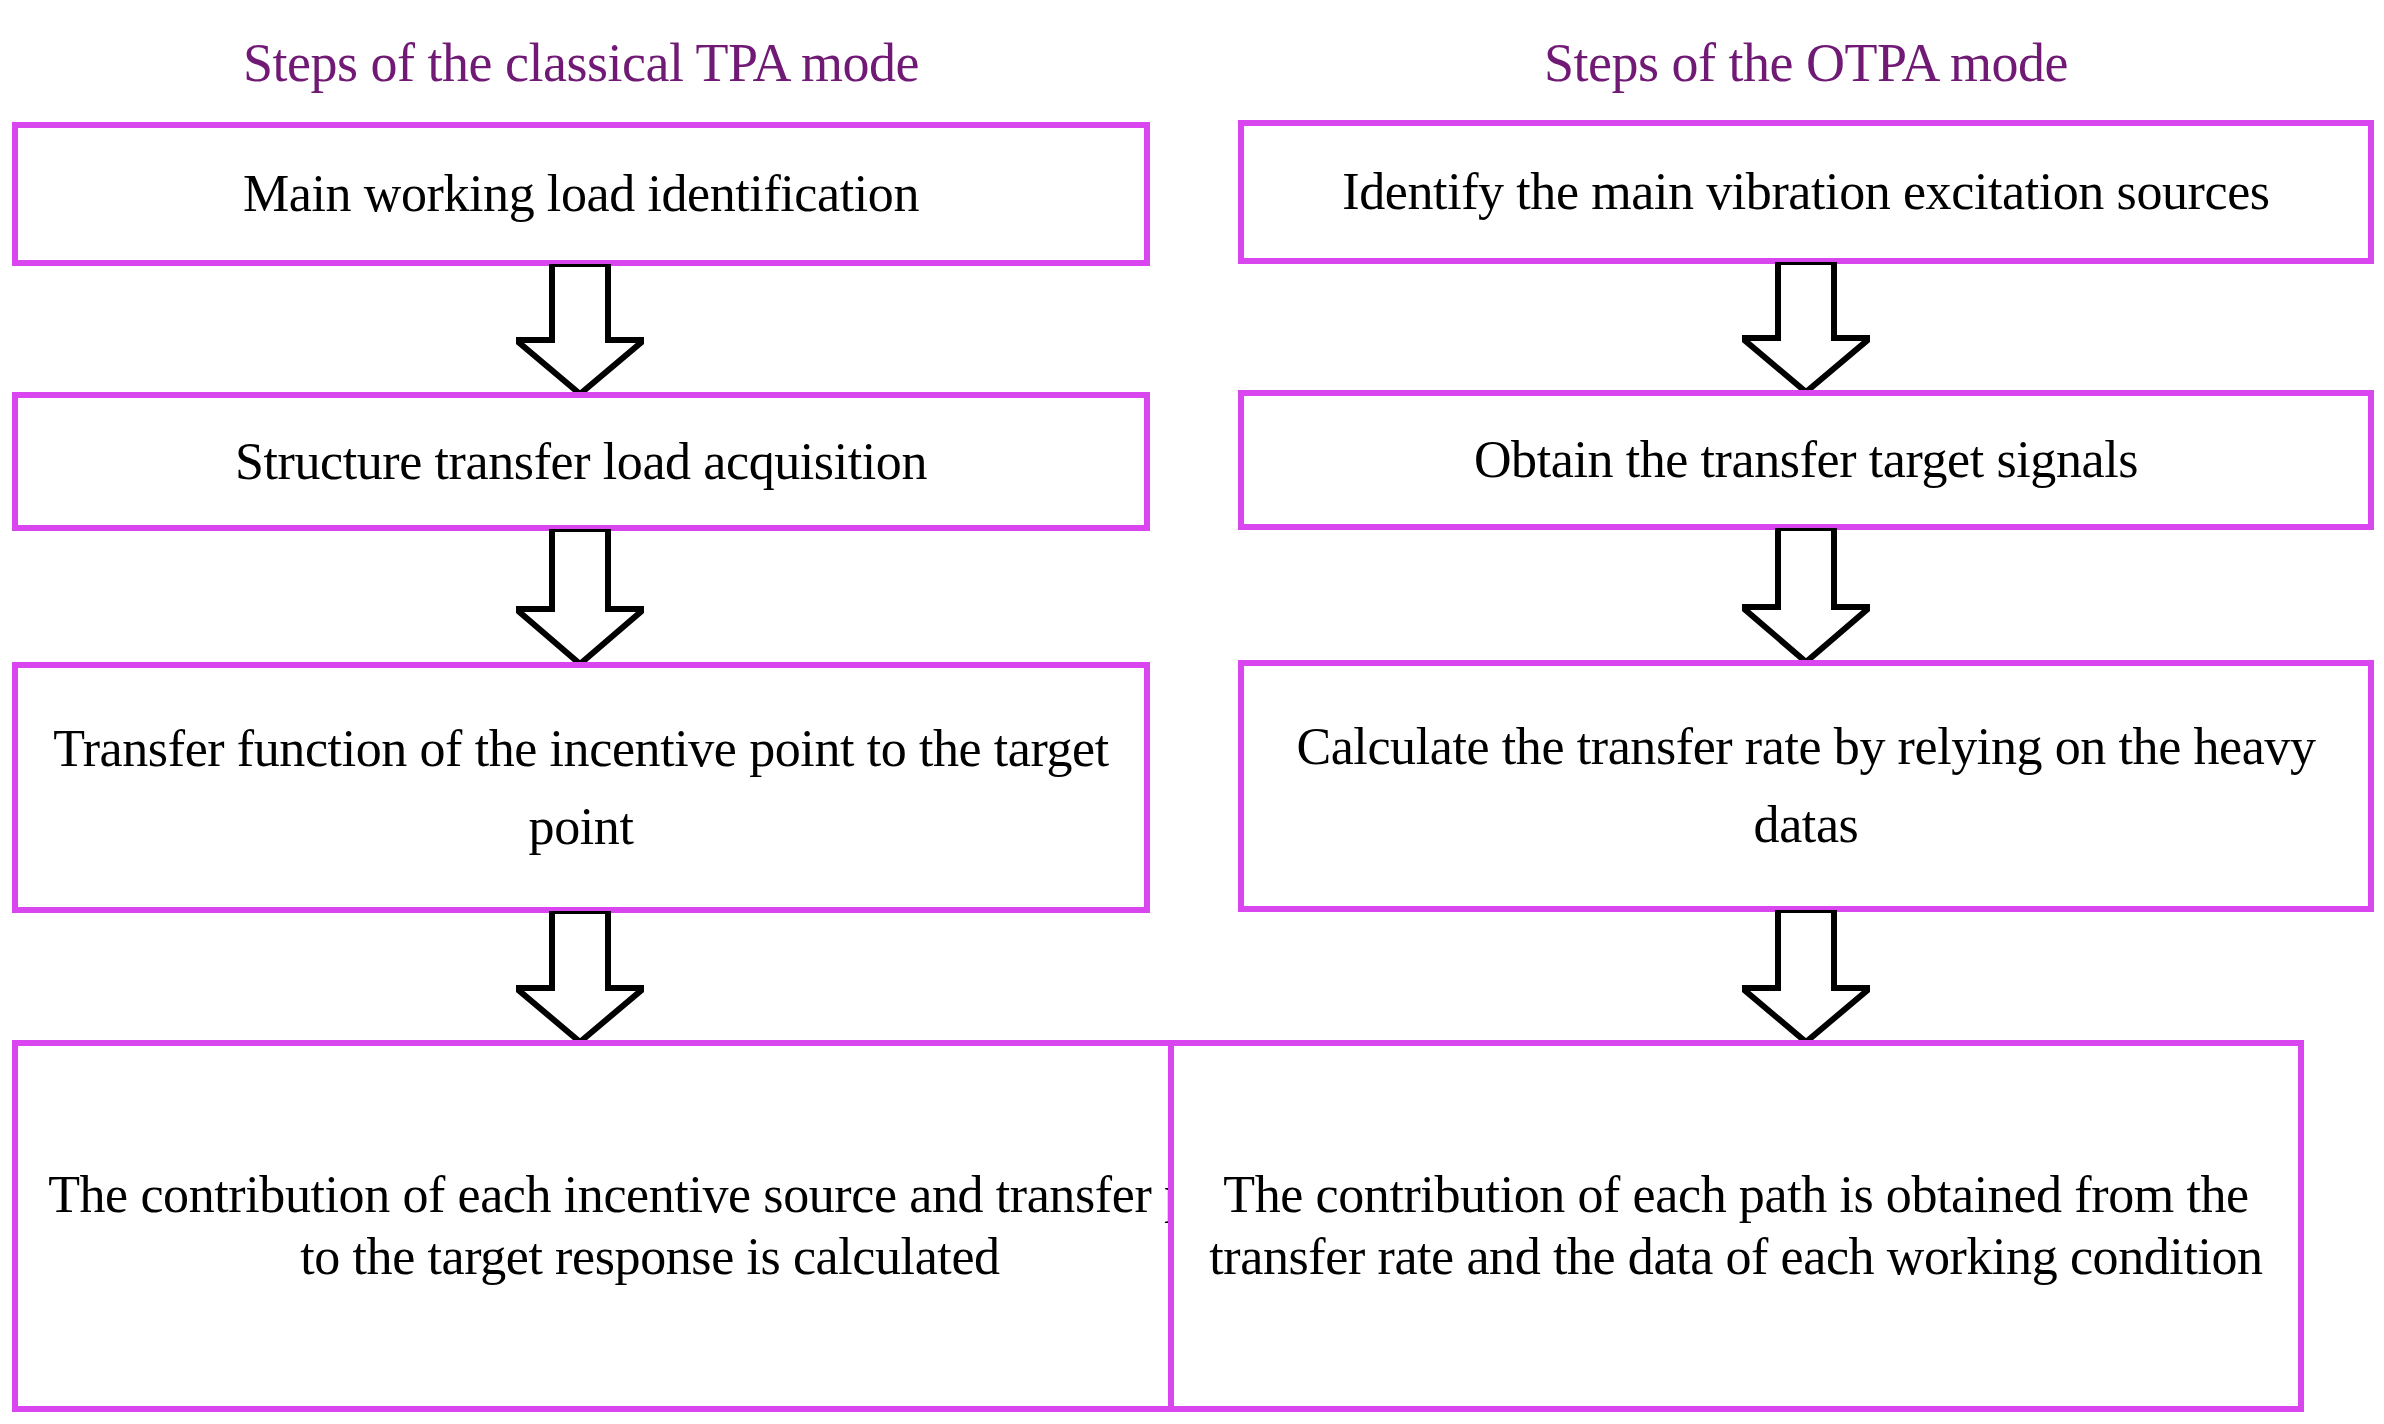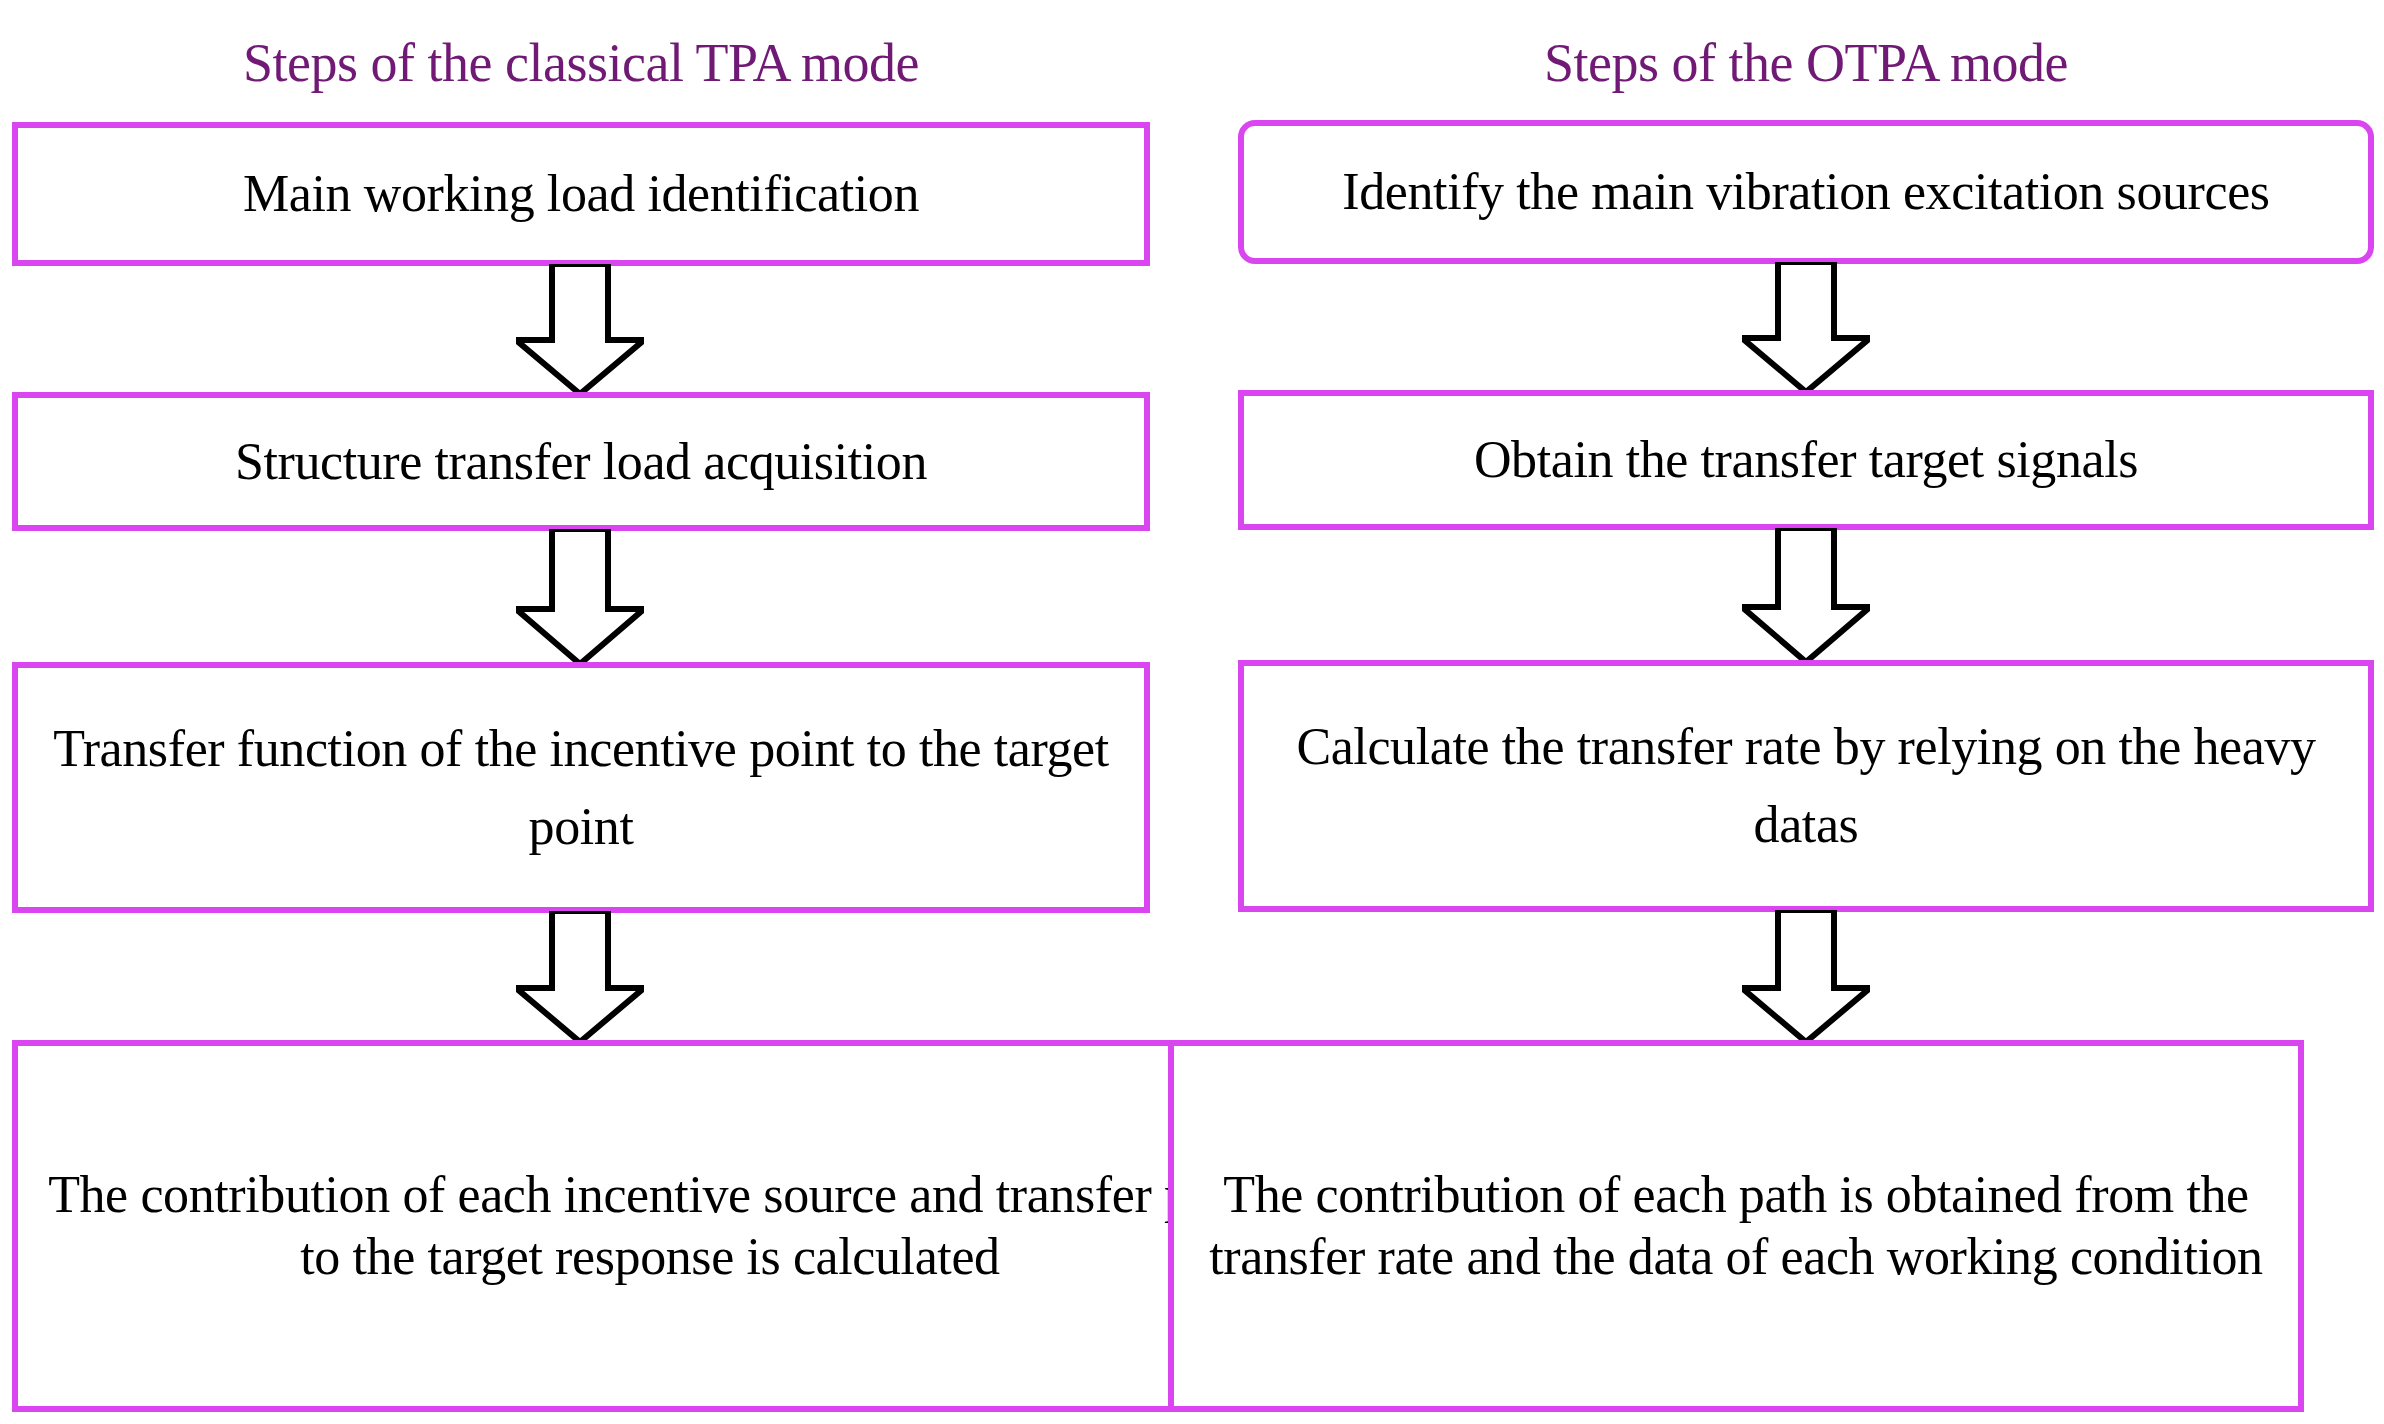--- a/index.html
+++ b/index.html
@@ -57,21 +57,21 @@
   .node.two-line .label  { line-height: 78px; }
   .node.three-line .label { line-height: 62px; }
 
   
   #node-l1 { left: 12px; top: 122px;  width: 1138px; height: 144px; }
   #node-l2 { left: 12px; top: 392px;  width: 1138px; height: 139px; }
   #node-l3 { left: 12px; top: 662px;  width: 1138px; height: 251px; }
   #node-l4 { left: 12px; top: 1040px; width: 1276px; height: 372px; }
 
   
-  #node-r1 { left: 1238px; top: 120px;  width: 1136px; height: 144px; border-radius: 17px; }
+  #node-r1 { left: 1238px; top: 120px;  width: 1136px; height: 144px; }
   #node-r2 { left: 1238px; top: 390px;  width: 1136px; height: 140px; }
   #node-r3 { left: 1238px; top: 660px;  width: 1136px; height: 252px; font-family: Liberation Serif, serif; }
   #node-r4 { left: 1168px; top: 1040px; width: 1136px; height: 372px; }
 
   
   .arrow {
     position: absolute;
     width: 128px;
   }
   .arrow svg { display: block; width: 100%; height: 100%; }

